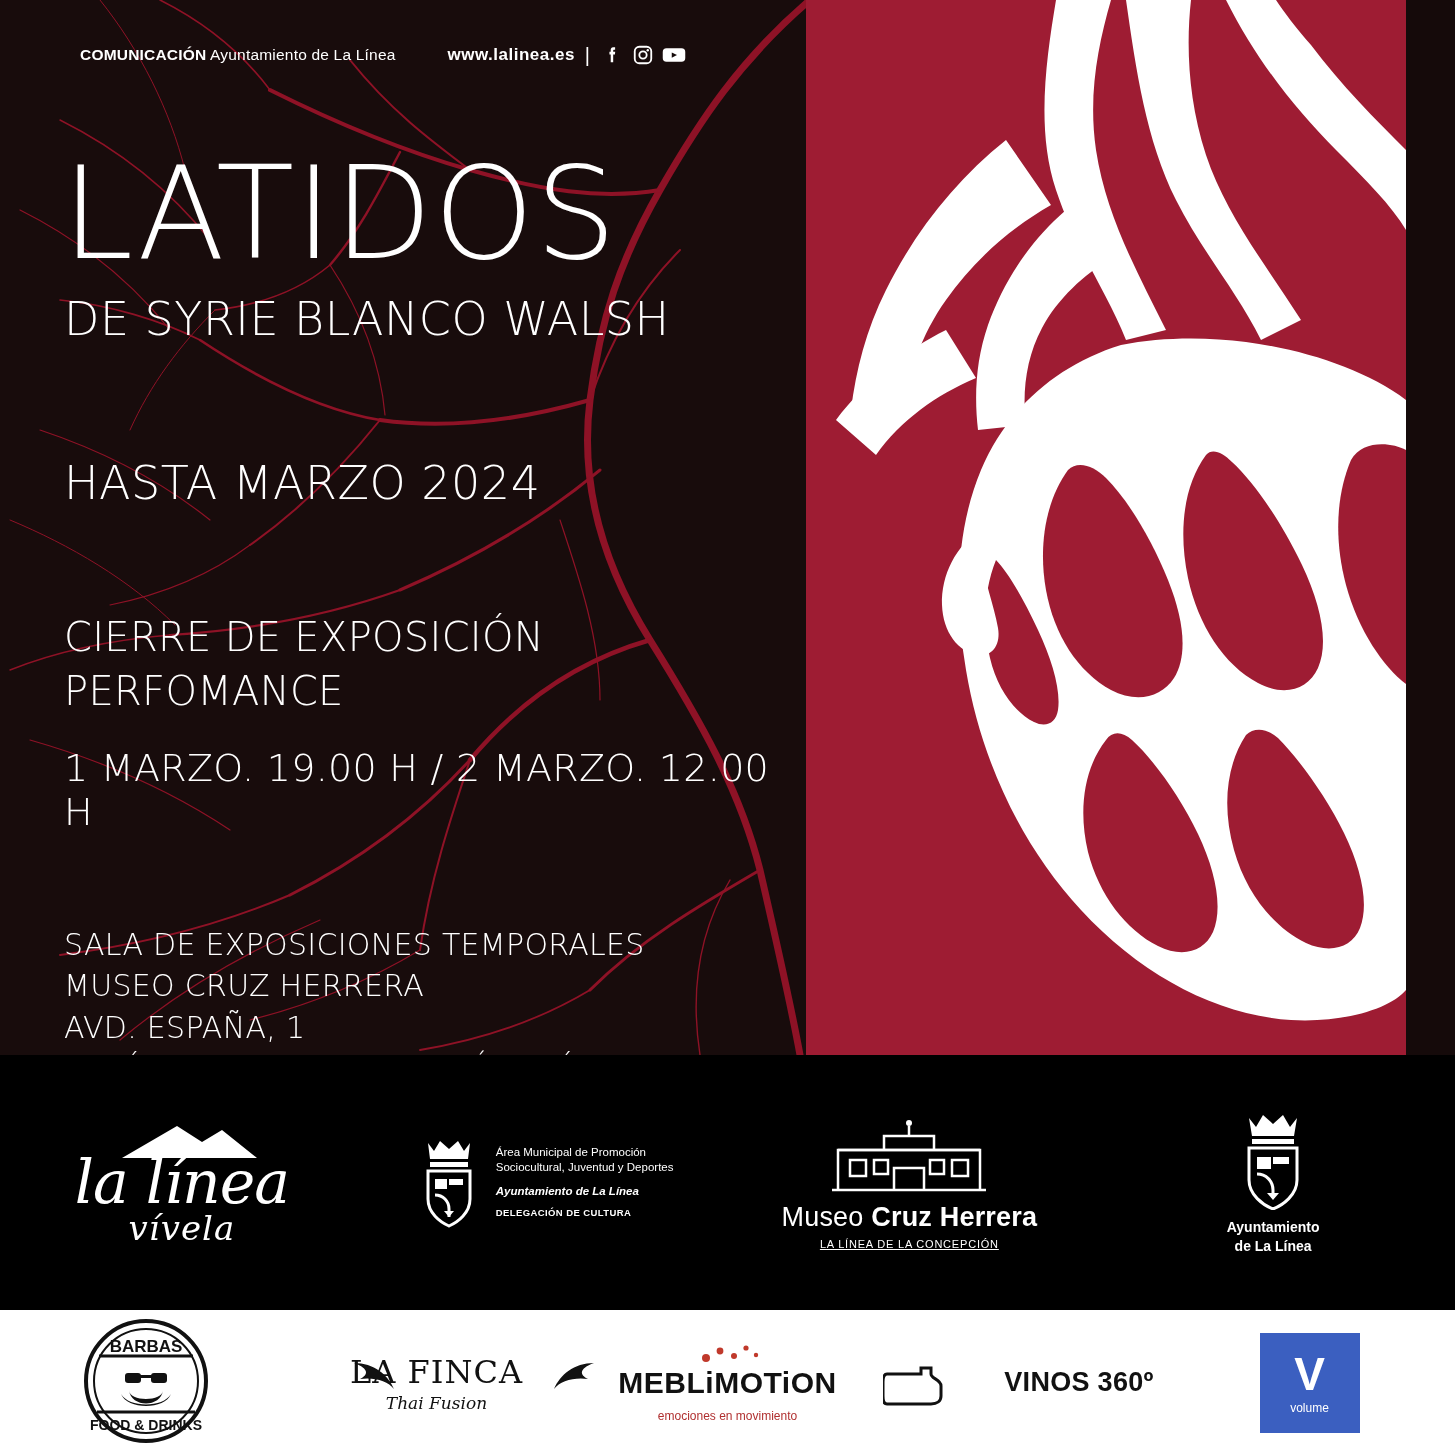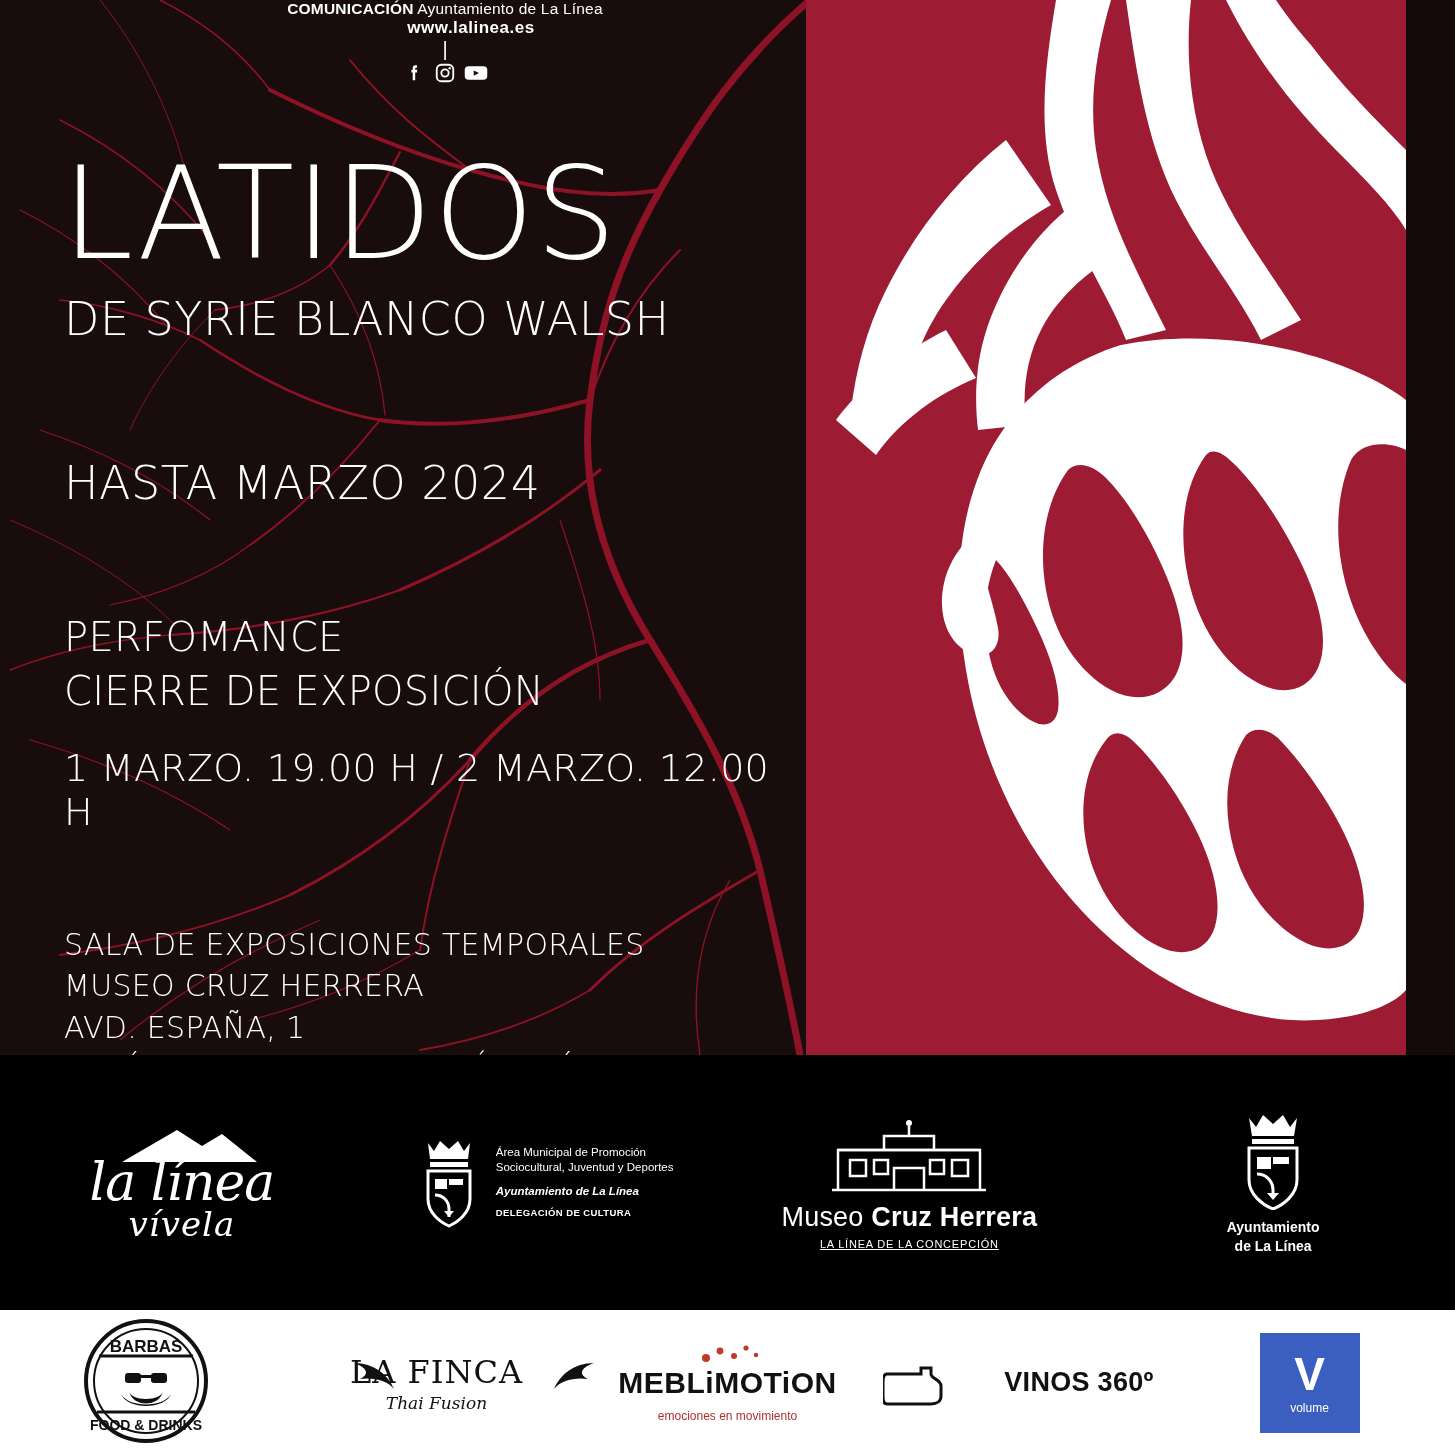--- a/index.html
+++ b/index.html
@@ -56,21 +56,20 @@
   .topbar {
     position: absolute;
     left: 0; top: 0;
     width: 810px;
     height: 110px;
     display: flex;
     align-items: center;
     padding-left: 80px;
     box-sizing: border-box;
     z-index: 5;
-    flex-direction: column;
   }
   .comunicacion {
     color: #fff;
     font-size: 15.5px;
     letter-spacing: 0.2px;
     white-space: nowrap;
   }
   .comunicacion b { font-weight: bold; }
   .comunicacion span.light { font-weight: normal; }
 
@@ -178,21 +177,21 @@
 
   .latinea-logo {
     color: #fff;
     text-align: center;
     position: relative;
     width: 260px;
   }
   .latinea-word {
     font-family: "DejaVu Serif", serif;
     font-style: italic;
-    font-size: 52px;
+    font-size: 60px;
     letter-spacing: -1px;
     line-height: 1;
   }
   .latinea-sub {
     font-family: "DejaVu Serif", serif;
     font-style: italic;
     font-size: 34px;
     margin-top: -4px;
     letter-spacing: 1px;
   }
@@ -374,22 +373,22 @@
             </svg>
         </span>
       </div>
     </div>
 
     <div class="copy">
       <h1 class="title">LATIDOS</h1>
       <div class="subtitle">DE SYRIE BLANCO WALSH</div>
       <div class="dates">HASTA MARZO 2024</div>
       <div class="perf">
+        <div>CIERRE DE EXPOSICIÓN</div>
         <div>PERFOMANCE</div>
-        <div>CIERRE DE EXPOSICIÓN</div>
       </div>
       <div class="times">1 MARZO. 19.00 H / 2 MARZO. 12.00 H</div>
       <div class="venue">
         <div>SALA DE EXPOSICIONES TEMPORALES</div>
         <div>MUSEO CRUZ HERRERA</div>
         <div>AVD. ESPAÑA, 1</div>
         <div>LA LÍNEA DE LA CONCEPCIÓN. CÁDIZ</div>
       </div>
     </div>
   </div>

